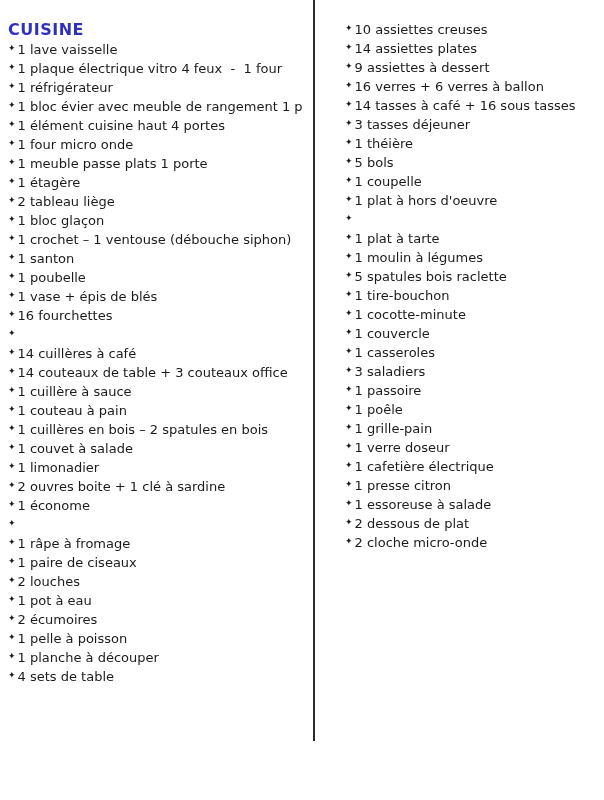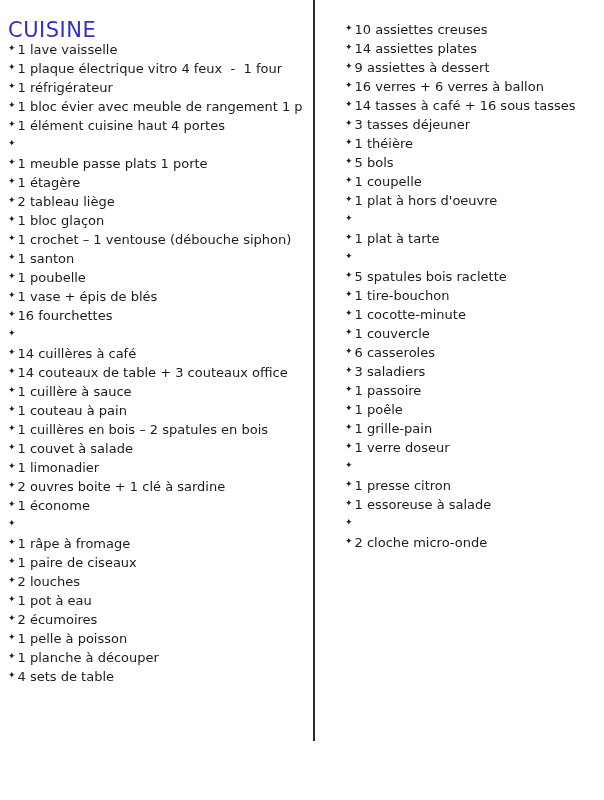--- a/index.html
+++ b/index.html
@@ -16,22 +16,22 @@
     font-family: "DejaVu Sans", sans-serif;
     color: #1b1b1b;
   }
   .col {
     position: absolute;
     top: 20px;
   }
   .col.left { left: 8px; width: 300px; }
   .col.right { left: 345px; width: 255px; }
   .title {
-    font-size: 21px;
-    font-weight: normal;
+    font-size: 16px;
+    font-weight: bold;
     height: 20px;
     line-height: 20px;
     letter-spacing: 0.5px;
   }
   .list-item {
     height: 19px;
     line-height: 19px;
     font-size: 13px;
     white-space: pre;
     display: flex;
@@ -60,21 +60,21 @@
 
 <div class="page" style="color: rgb(27, 27, 27);">
   <div class="col left">
     <div class="title" style="color: rgb(48, 48, 192);">CUISINE</div>
     <div class="items">
         <div class="list-item"><span class="bullet">✦</span><span class="item-text">1 lave vaisselle</span></div>
         <div class="list-item"><span class="bullet">✦</span><span class="item-text">1 plaque électrique vitro 4 feux  -  1 four</span></div>
         <div class="list-item"><span class="bullet">✦</span><span class="item-text">1 réfrigérateur</span></div>
         <div class="list-item"><span class="bullet">✦</span><span class="item-text">1 bloc évier avec meuble de rangement 1 p</span></div>
         <div class="list-item"><span class="bullet">✦</span><span class="item-text">1 élément cuisine haut 4 portes</span></div>
-        <div class="list-item"><span class="bullet">✦</span></div>
+        <div class="list-item"><span class="bullet">✦</span><span class="item-text">1 four micro onde</span></div>
         <div class="list-item"><span class="bullet">✦</span><span class="item-text">1 meuble passe plats 1 porte</span></div>
         <div class="list-item"><span class="bullet">✦</span><span class="item-text">1 étagère</span></div>
         <div class="list-item"><span class="bullet">✦</span><span class="item-text">2 tableau liège</span></div>
         <div class="list-item"><span class="bullet">✦</span><span class="item-text">1 bloc glaçon</span></div>
         <div class="list-item"><span class="bullet">✦</span><span class="item-text">1 crochet – 1 ventouse (débouche siphon)</span></div>
         <div class="list-item"><span class="bullet">✦</span><span class="item-text">1 santon</span></div>
         <div class="list-item"><span class="bullet">✦</span><span class="item-text">1 poubelle</span></div>
         <div class="list-item"><span class="bullet">✦</span><span class="item-text">1 vase + épis de blés</span></div>
         <div class="list-item"><span class="bullet">✦</span><span class="item-text">16 fourchettes</span></div>
         <div class="list-item"><span class="bullet">✦</span></div>
@@ -106,31 +106,31 @@
         <div class="list-item"><span class="bullet">✦</span><span class="item-text">9 assiettes à dessert</span></div>
         <div class="list-item"><span class="bullet">✦</span><span class="item-text">16 verres + 6 verres à ballon</span></div>
         <div class="list-item"><span class="bullet">✦</span><span class="item-text">14 tasses à café + 16 sous tasses</span></div>
         <div class="list-item"><span class="bullet">✦</span><span class="item-text">3 tasses déjeuner</span></div>
         <div class="list-item"><span class="bullet">✦</span><span class="item-text">1 théière</span></div>
         <div class="list-item"><span class="bullet">✦</span><span class="item-text">5 bols</span></div>
         <div class="list-item"><span class="bullet">✦</span><span class="item-text">1 coupelle</span></div>
         <div class="list-item"><span class="bullet">✦</span><span class="item-text">1 plat à hors d'oeuvre</span></div>
         <div class="list-item"><span class="bullet">✦</span></div>
         <div class="list-item"><span class="bullet">✦</span><span class="item-text">1 plat à tarte</span></div>
-        <div class="list-item"><span class="bullet">✦</span></div>
+        <div class="list-item"><span class="bullet">✦</span><span class="item-text">1 moulin à légumes</span></div>
         <div class="list-item"><span class="bullet">✦</span><span class="item-text">5 spatules bois raclette</span></div>
         <div class="list-item"><span class="bullet">✦</span><span class="item-text">1 tire-bouchon</span></div>
         <div class="list-item"><span class="bullet">✦</span><span class="item-text">1 cocotte-minute</span></div>
         <div class="list-item"><span class="bullet">✦</span><span class="item-text">1 couvercle</span></div>
-        <div class="list-item"><span class="bullet">✦</span><span class="item-text">6 casseroles</span></div>
+        <div class="list-item"><span class="bullet">✦</span><span class="item-text">1 casseroles</span></div>
         <div class="list-item"><span class="bullet">✦</span><span class="item-text">3 saladiers</span></div>
         <div class="list-item"><span class="bullet">✦</span><span class="item-text">1 passoire</span></div>
         <div class="list-item"><span class="bullet">✦</span><span class="item-text">1 poêle</span></div>
         <div class="list-item"><span class="bullet">✦</span><span class="item-text">1 grille-pain</span></div>
         <div class="list-item"><span class="bullet">✦</span><span class="item-text">1 verre doseur</span></div>
-        <div class="list-item"><span class="bullet">✦</span></div>
+        <div class="list-item"><span class="bullet">✦</span><span class="item-text">1 cafetière électrique</span></div>
         <div class="list-item"><span class="bullet">✦</span><span class="item-text">1 presse citron</span></div>
         <div class="list-item"><span class="bullet">✦</span><span class="item-text">1 essoreuse à salade</span></div>
-        <div class="list-item"><span class="bullet">✦</span></div>
+        <div class="list-item"><span class="bullet">✦</span><span class="item-text">2 dessous de plat</span></div>
         <div class="list-item"><span class="bullet">✦</span><span class="item-text">2 cloche micro-onde</span></div>
       </div>
   </div>
 </div>
 
 </body></html>

